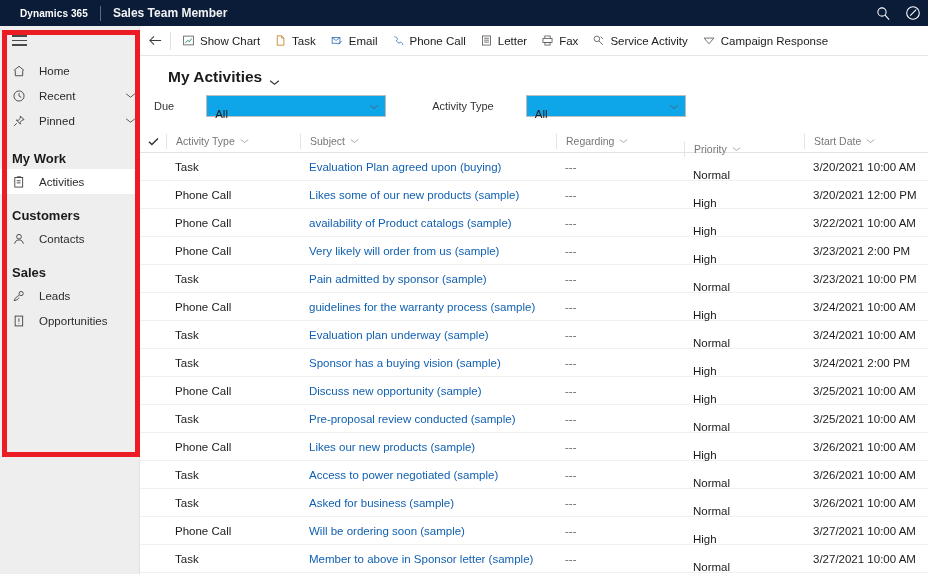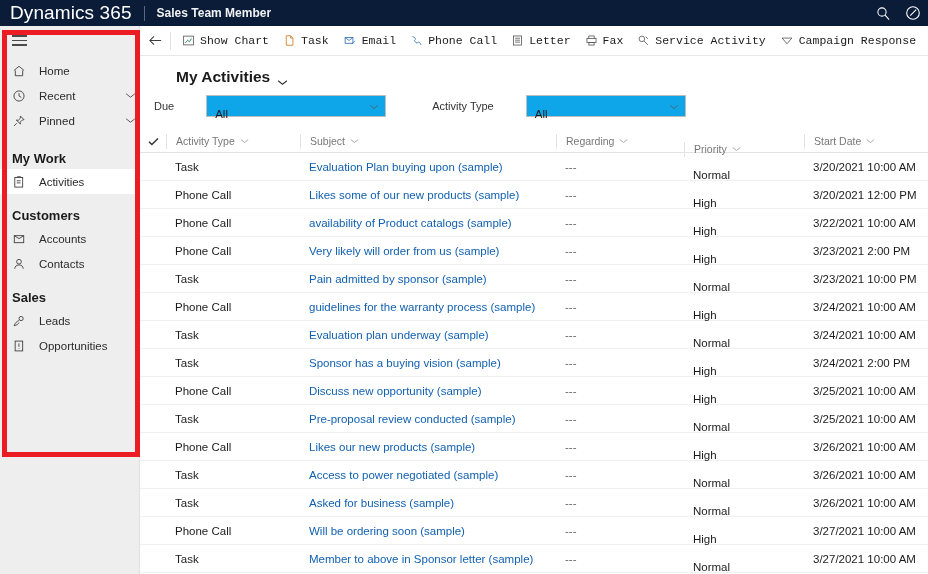--- a/index.html
+++ b/index.html
@@ -13,22 +13,22 @@
 
   
   .appbar {
     position: absolute; top: 0; left: 0;
     width: 928px; height: 26px;
     background: #0b1c38;
     display: flex; align-items: center;
     color: #ffffff;
   }
   .appbar-brand {
-    font-size: 19px; font-weight: normal;
-    padding-left: 10px; letter-spacing: .1px;
+    font-size: 10px; font-weight: bold;
+    padding-left: 20px; letter-spacing: .1px;
     white-space: nowrap;
   }
   .appbar-sep {
     width: 1px; height: 15px; background: #5a6a85;
     margin: 0 12px;
   }
   .appbar-app {
     font-size: 12px; font-weight: bold;
     color: #f1f2f4; white-space: nowrap;
   }
@@ -89,21 +89,20 @@
 
   
   .cmdbar {
     position: absolute; top: 26px; left: 140px;
     width: 788px; height: 30px;
     background: #ffffff;
     border-bottom: 1px solid #e6e6e6;
     display: flex; align-items: center;
     overflow: hidden;
     white-space: nowrap;
-    font-family: Liberation Mono, monospace;
   }
   .cmd-back {
     width: 30px; height: 30px; flex: 0 0 auto;
     display: flex; align-items: center; justify-content: center;
     color: #3b3b3b;
   }
   .cmd-div { width: 1px; height: 18px; background: #e1e1e1; flex: 0 0 auto; margin-right: 4px; }
   .cmd-btn {
     height: 30px; display: flex; align-items: center;
     padding: 0 7px; font-size: 11.5px; color: #1b1b1b;
@@ -111,21 +110,21 @@
   }
   .cmd-ico { margin-right: 5px; display: flex; align-items: center; }
 
   
   .view-head {
     position: absolute; top: 56px; left: 140px;
     width: 788px; height: 74px; background: #fff;
   }
   .view-title {
     display: flex; align-items: flex-end;
-    padding: 12px 0 0 36px;
+    padding: 12px 0 0 28px;
     font-size: 15.5px; font-weight: bold; color: #1b1b1b;
   }
   .view-title .chev { margin-left: 7px; color: #333; display: flex; }
   .filters {
     display: flex; align-items: center;
     padding-left: 14px; margin-top: 9px; gap: 24px;
   }
   .filter-label {
     font-size: 11px; color: #333; margin-right: 8px; white-space: nowrap;
   }
@@ -276,29 +275,20 @@
       </span>
       <span class="nav-label">Activities</span>
     </div>
 
     <div class="gap-sm"></div>
 
     <div class="nav-group">Customers</div>
     <div class="nav-item">
       <span class="nav-ico">
         <svg width="14" height="14" viewBox="0 0 16 16" fill="none" stroke="#3b3b3b" stroke-width="1">
-          <rect x="2.6" y="4.2" width="10.8" height="8"></rect>
-          <path d="M2.6 4.2 8 7.6l5.4-3.4"></path>
-        </svg>
-      </span>
-      <span class="nav-label">Accounts</span>
-    </div>
-    <div class="nav-item">
-      <span class="nav-ico">
-        <svg width="14" height="14" viewBox="0 0 16 16" fill="none" stroke="#3b3b3b" stroke-width="1">
           <circle cx="8" cy="5.4" r="2.7"></circle>
           <path d="M3.2 13.4c0-2.7 2.1-4.3 4.8-4.3s4.8 1.6 4.8 4.3"></path>
         </svg>
       </span>
       <span class="nav-label">Contacts</span>
     </div>
 
     <div class="gap-sm"></div>
 
     <div class="nav-group">Sales</div>
@@ -499,21 +489,21 @@
               <path d="M1 2l5 4 5-4"></path>
             </svg>
         </span>
       </div>
     </div>
 
     <div id="grid-body">
         <div class="grid-row">
           <div class="gr-check"></div>
           <div class="gr-cell c-type">Task</div>
-          <div class="gr-cell c-subj link">Evaluation Plan buying upon (sample)</div>
+          <div class="gr-cell c-subj link">Evaluation Plan agreed upon (buying)</div>
           <div class="gr-cell c-reg dim">---</div>
           <div class="gr-cell c-prio">Normal</div>
           <div class="gr-cell c-date">3/20/2021 10:00 AM</div>
         </div>
         <div class="grid-row">
           <div class="gr-check"></div>
           <div class="gr-cell c-type">Phone Call</div>
           <div class="gr-cell c-subj link">Likes some of our new products (sample)</div>
           <div class="gr-cell c-reg dim">---</div>
           <div class="gr-cell c-prio">High</div>

